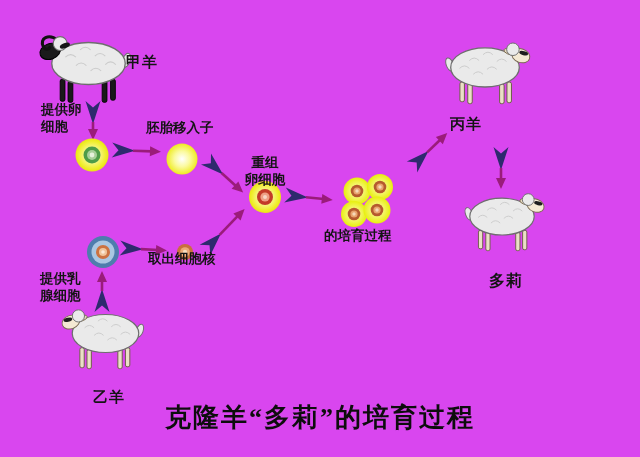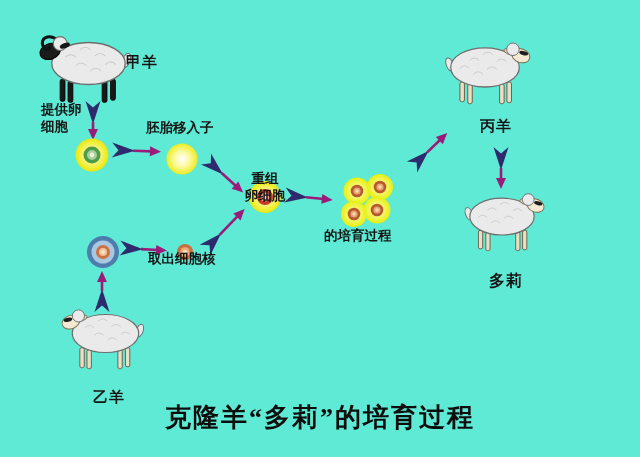--- a/index.html
+++ b/index.html
@@ -1,27 +1,27 @@
 <!DOCTYPE html>
 <html><head>
 <meta charset="utf-8">
 <style>
   html,body{margin:0;padding:0;background:#fff;}
   #canvas{
-    position:relative;width:640px;height:457px;background:#5eead4;
+    position:relative;width:640px;height:457px;background:#d946ef;
     overflow:hidden;font-family:"Liberation Serif",serif;
   }
   #diagram-svg{position:absolute;left:0;top:0;}
   .lbl{
     position:absolute;color:#141414;font-weight:700;
     font-size:13.5px;line-height:1.25;white-space:pre-line;
     font-family:"Liberation Serif",serif;
   }
   .lbl-sheep{font-size:15px;letter-spacing:1px;}
-  .lbl-center{text-align:center;margin-top:16px;}
+  .lbl-center{text-align:center;}
   #main-title{
     position:absolute;left:0;right:0;top:400px;text-align:center;
     font-size:26px;font-weight:700;letter-spacing:2px;color:#0d0d0d;
     font-family:"Liberation Serif",serif;
   }
 </style>
 </head>
 <body>
 
 <div id="canvas">
@@ -212,19 +212,21 @@
     </g>
   </svg>
 
   <div class="lbl lbl-sheep" style="left:126px;top:53px;">甲羊</div>
   <div class="lbl" style="left:41px;top:102px;">提供卵
 细胞</div>
   <div class="lbl" style="left:146px;top:120px;">胚胎移入子</div>
   <div class="lbl lbl-center" style="left:240px;top:155px;width:50px;">重组
 卵细胞</div>
   <div class="lbl" style="left:148px;top:251px;font-family:Liberation Serif, serif;">取出细胞核</div>
+  <div class="lbl" style="left:40px;top:271px;">提供乳
+腺细胞</div>
   <div class="lbl lbl-sheep" style="left:93px;top:388px;">乙羊</div>
   <div class="lbl" style="left:324px;top:228px;">的培育过程</div>
-  <div class="lbl lbl-sheep" style="left:480px;top:117px;">丙羊</div>
+  <div class="lbl lbl-sheep" style="left:450px;top:117px;font-family:Liberation Mono, monospace;">丙羊</div>
   <div class="lbl lbl-sheep" style="left:489px;top:263px;font-size:16px;margin-top:8px;">多莉</div>
 
   <div id="main-title">克隆羊“多莉”的培育过程</div>
 </div>
 
 </body></html>

